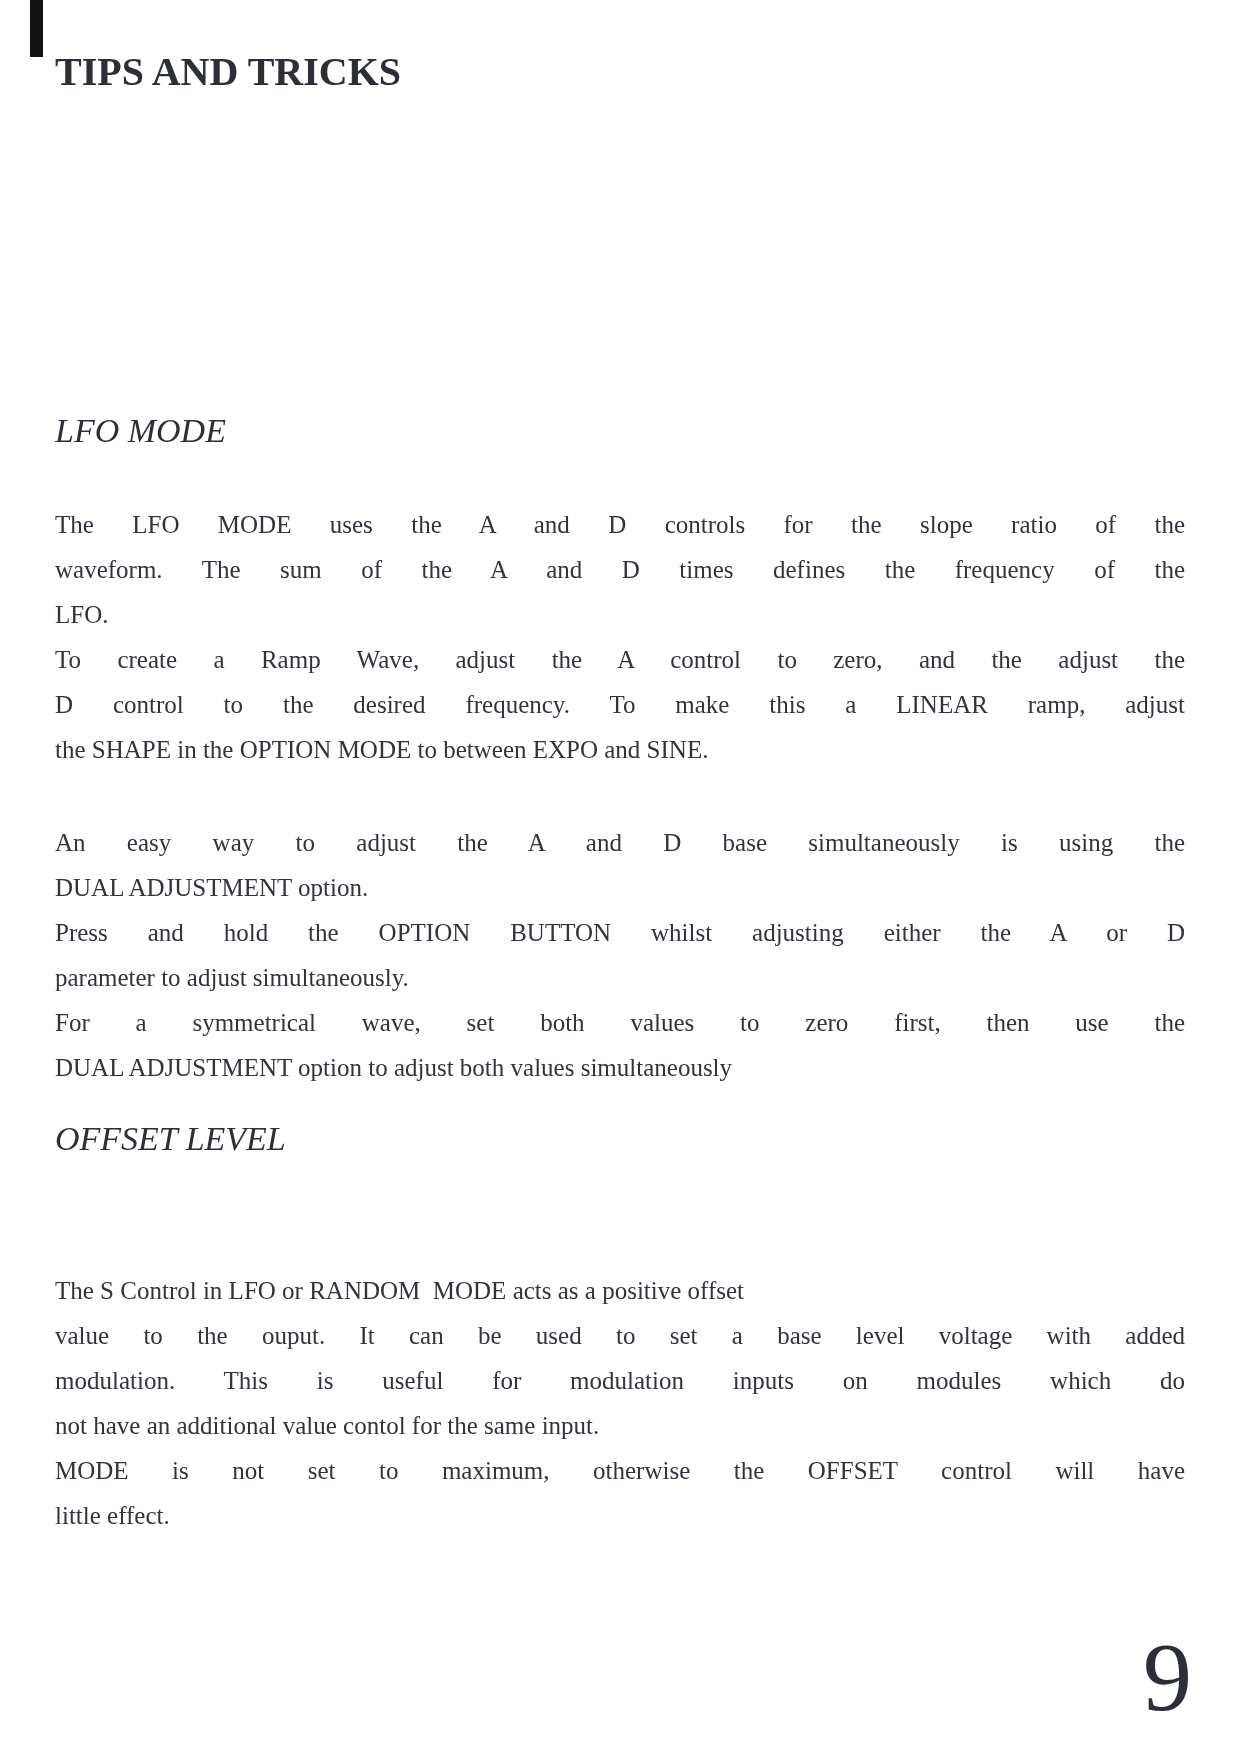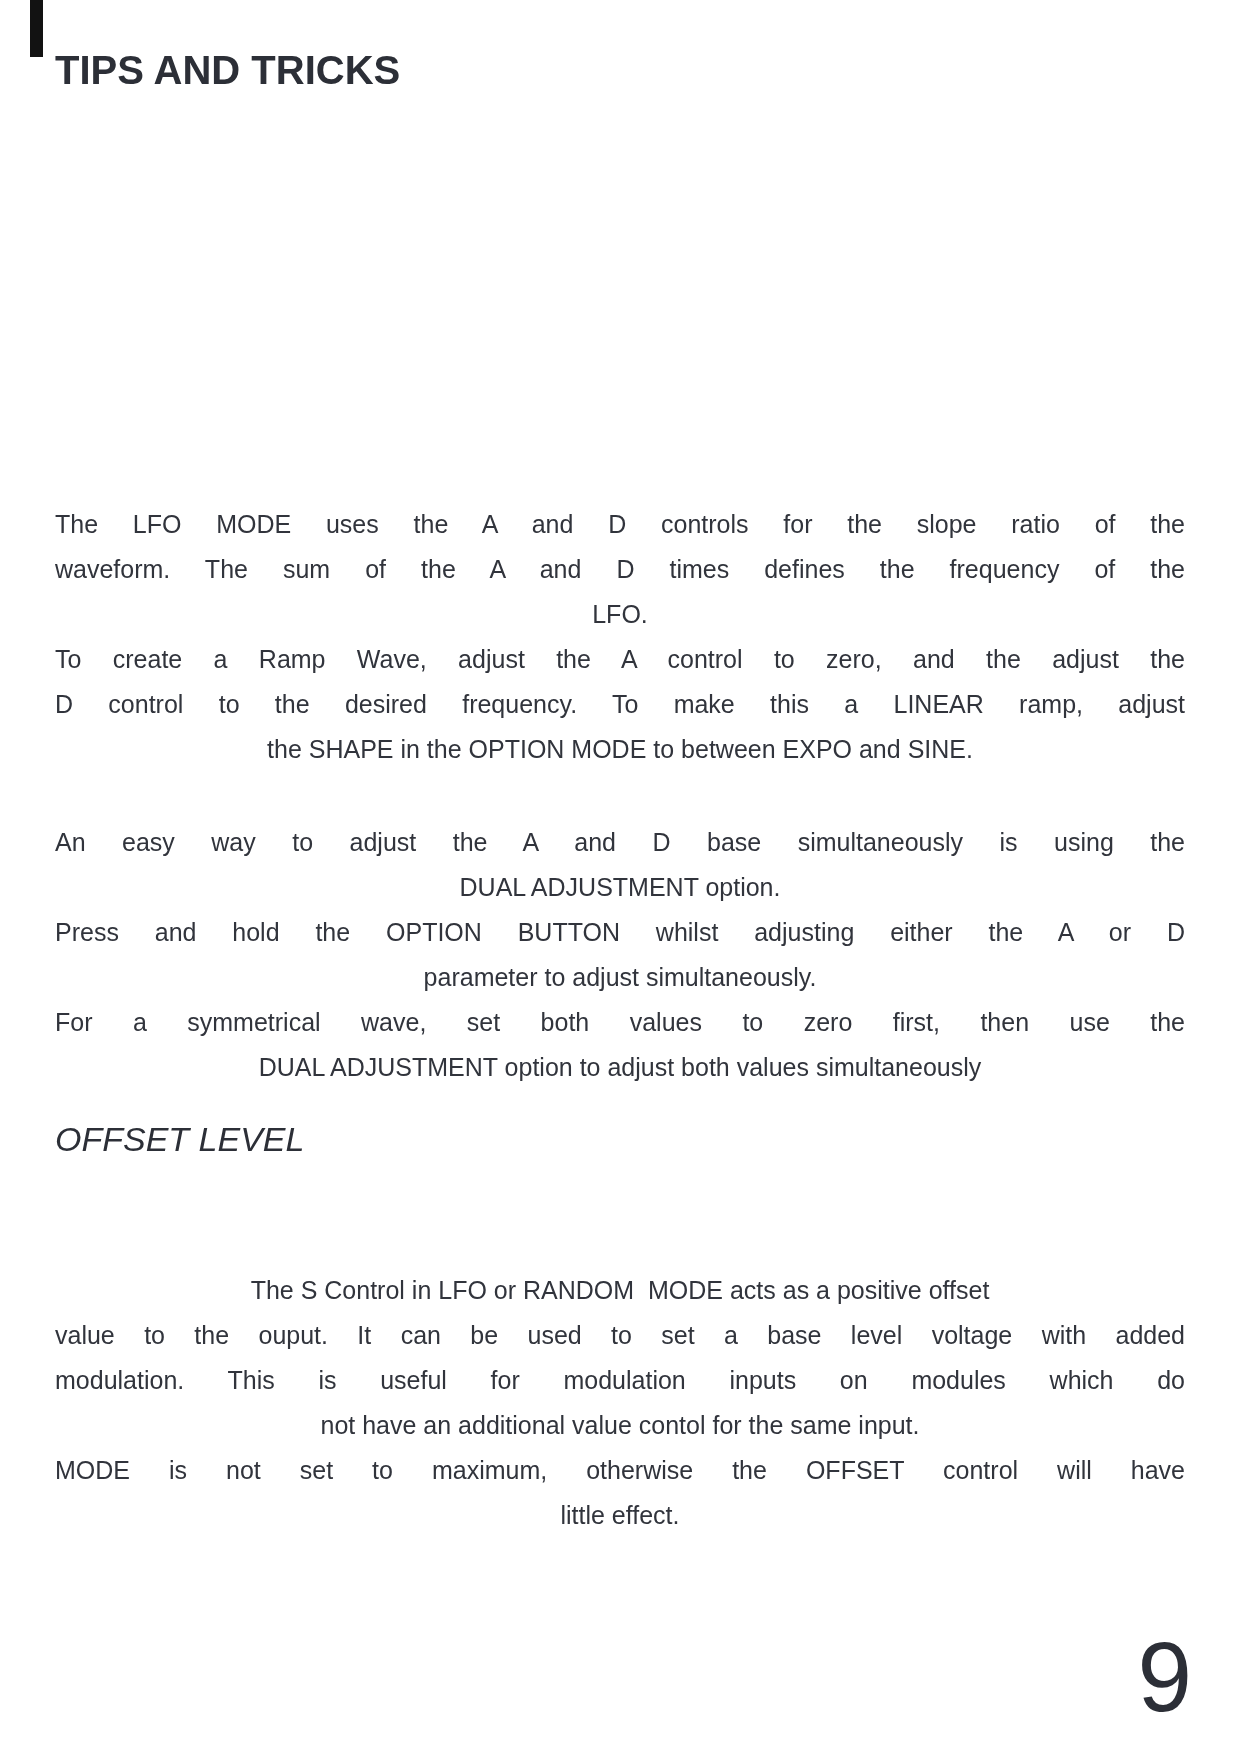--- a/index.html
+++ b/index.html
@@ -5,21 +5,21 @@
   html, body {
     margin: 0;
     padding: 0;
     background: #ffffff;
   }
   #page {
     position: relative;
     width: 1240px;
     height: 1759px;
     background: #ffffff;
-    font-family: Liberation Sans, sans-serif;
+    font-family: Liberation Serif, serif;
     color: #2c2f37;
     overflow: hidden;
   }
   #corner-mark {
     position: absolute;
     left: 30px;
     top: 0;
     width: 13px;
     height: 57px;
     background: #121212;
@@ -48,21 +48,21 @@
     font-size: 25px;
     font-weight: 300;
     line-height: 45px;
     color: #31343c;
   }
   #para-lfo-1 { top: 502px; }
   #para-lfo-2 { top: 820px; }
   #para-offset-1 { top: 1268px; }
   .line {
     white-space: pre-wrap;
-    text-align: center;
+    text-align: left;
   }
   .line.j {
     text-align: justify;
     text-align-last: justify;
   }
   #page-number {
     position: absolute;
     right: 48px;
     top: 1628px;
     font-size: 98px;
@@ -73,20 +73,21 @@
 </style>
 </head>
 <body>
 
 <div id="page">
 
   <div id="corner-mark"></div>
 
   <div id="page-title" class="content-col">TIPS AND TRICKS</div>
 
+  <div id="heading-lfo-mode" class="content-col section-heading">LFO MODE</div>
 
   <div id="para-lfo-1" class="content-col paragraph">
       <div class="line j">The LFO MODE uses the A and D controls for the slope ratio of the</div>
       <div class="line j">waveform. The sum of the A and D times defines the frequency of the</div>
       <div class="line">LFO.</div>
       <div class="line j">To create a Ramp Wave, adjust the A control to zero, and the adjust the</div>
       <div class="line j">D control to the desired frequency. To make this a LINEAR ramp, adjust</div>
       <div class="line">the SHAPE in the OPTION MODE to between EXPO and SINE.</div>
     </div>
 

